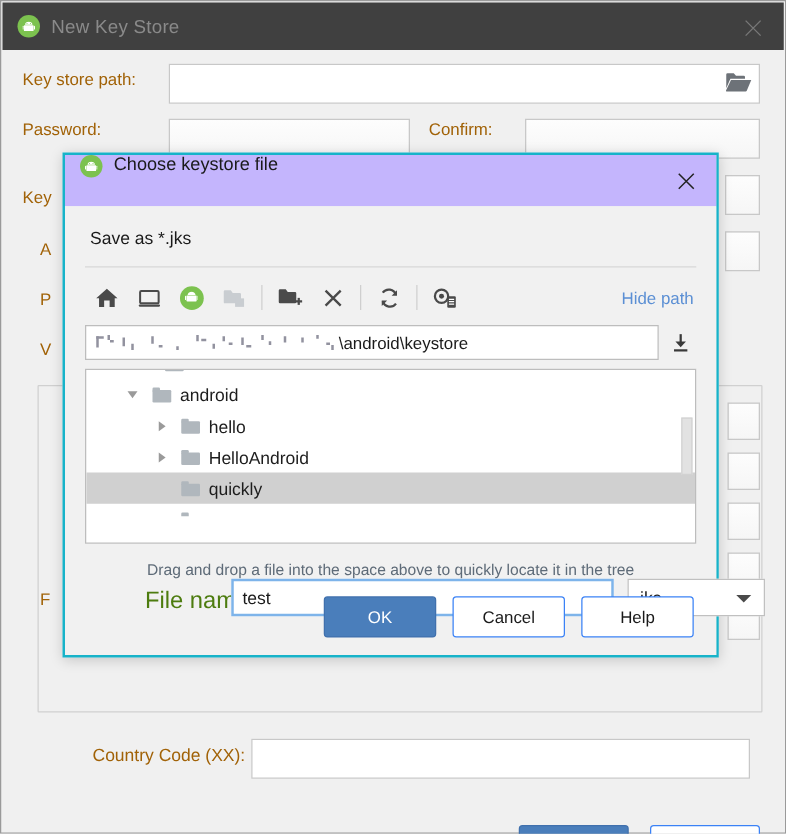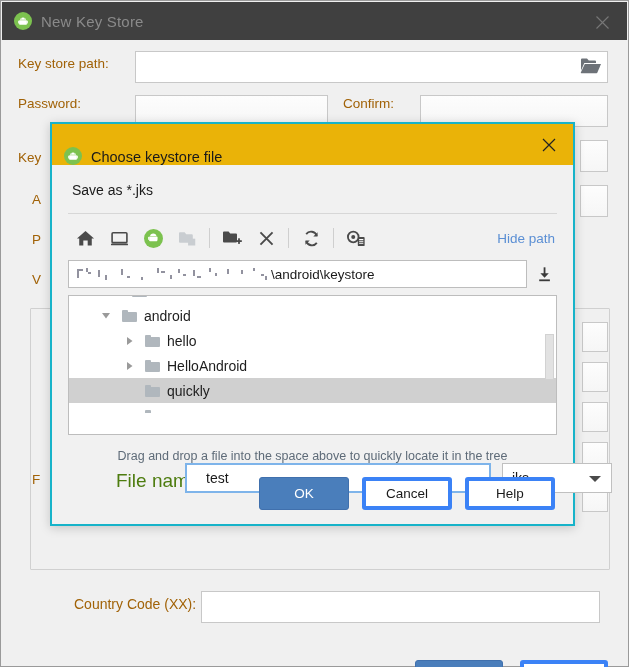--- a/index.html
+++ b/index.html
@@ -68,34 +68,34 @@
   
   .btn{
     box-sizing:border-box;height:32px;border-radius:3px;
     font-size:13.5px;display:flex;align-items:center;justify-content:center;
     cursor:default;user-select:none;
   }
   .btn-primary{
     background:#4a7ebb;border:1px solid #4070ad;color:#ffffff;
   }
   .btn-default{
-    background:#ffffff;border:4px solid #3b82f6;color:#1a1a1a;
+    background:#ffffff;border:1px solid #3b82f6;color:#1a1a1a;
   }
 
   
   .modal{
     position:absolute;left:50px;top:122px;width:525px;height:404px;
     background:#f1f1f1;
     border:2px solid #17b3c9;
     box-sizing:border-box;
     box-shadow:0 2px 10px rgba(0,0,0,.18);
   }
   .modal-titlebar{
-    position:absolute;left:0;top:0;right:0;height:41px;background:#eab308;
-    display:flex;align-items:flex-end;
+    position:absolute;left:0;top:0;right:0;height:41px;background:#c4b5fd;
+    display:flex;align-items:flex-start;
   }
   .modal-title{font-size:14.5px;color:#1a1a1a;}
   .modal-close{
     position:absolute;right:8px;top:8px;width:32px;height:26px;
     display:flex;align-items:center;justify-content:center;
     color:#222;font-size:18px;line-height:1;cursor:default;
   }
   .modal-body{
     position:absolute;left:0;top:41px;right:0;bottom:0;background:#f1f1f1;
   }
@@ -178,21 +178,21 @@
   }
 
   
   .fn-row{position:absolute;left:16px;top:298px;right:16px;height:30px;}
   .fn-label{
     position:absolute;left:48px;top:7px;font-size:19px;color:#4d7c0f;
   }
   .fn-input{
     position:absolute;left:117px;top:0;width:306px;height:30px;
     background:#ffffff;border:2px solid #7eb4ea;box-sizing:border-box;
-    display:flex;align-items:center;padding-left:19px;font-size:14px;color:#1a1a1a;
+    display:flex;align-items:center;padding-left:7px;font-size:14px;color:#1a1a1a;
   }
   .fn-select{
     position:absolute;left:434px;top:0;width:110px;height:30px;
     background:#ffffff;border:1px solid #c0c0c0;box-sizing:border-box;
     display:flex;align-items:center;padding-left:9px;font-size:14px;color:#1a1a1a;
   }
   .caret{
     position:absolute;right:10px;top:12px;
     width:0;height:0;border-left:6px solid transparent;border-right:6px solid transparent;
     border-top:6px solid #4a4a4a;

